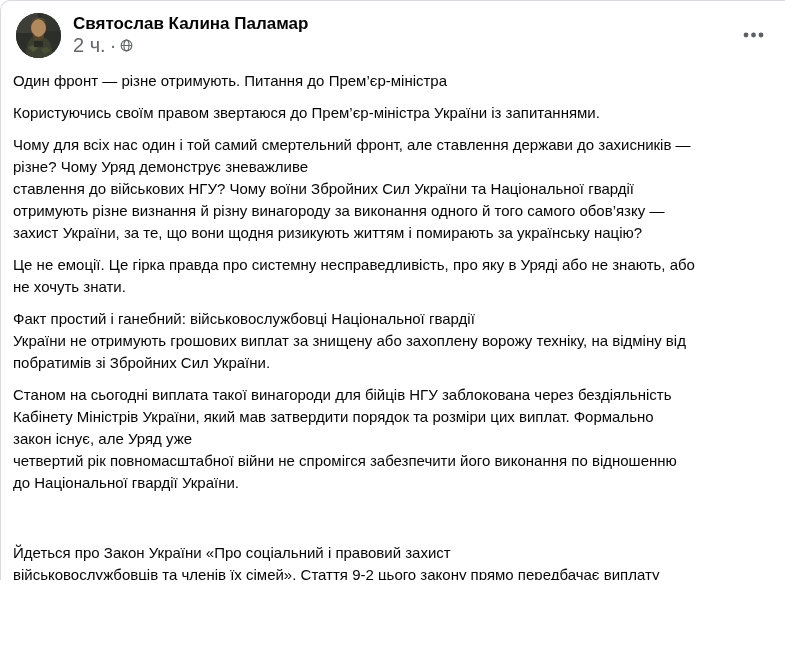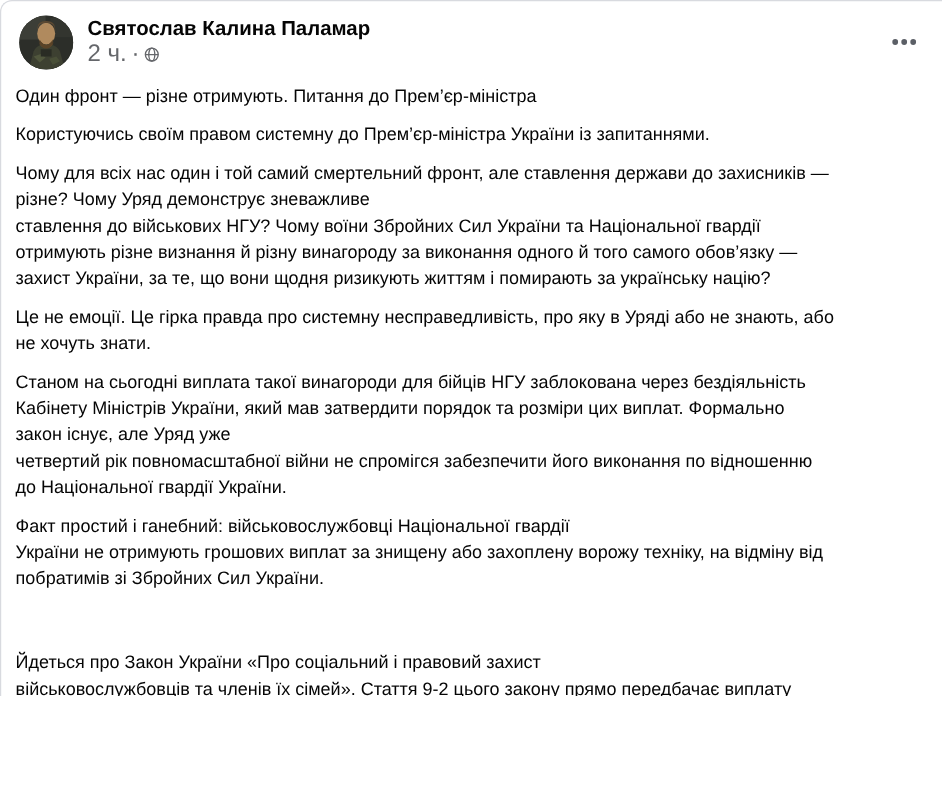--- a/index.html
+++ b/index.html
@@ -125,36 +125,36 @@
         <circle cx="3" cy="3" r="2.4" fill="#5b5f66"></circle>
         <circle cx="10.5" cy="3" r="2.4" fill="#5b5f66"></circle>
         <circle cx="18" cy="3" r="2.4" fill="#5b5f66"></circle>
       </svg>
     </button>
 
   </header>
 
   <div class="post-body" id="post-body">
       <div class="para">Один фронт — різне отримують. Питання до Прем’єр-міністра</div>
-      <div class="para">Користуючись своїм правом системну до Прем’єр-міністра України із запитаннями.</div>
+      <div class="para">Користуючись своїм правом звертаюся до Прем’єр-міністра України із запитаннями.</div>
       <div class="para">Чому для всіх нас один і той самий смертельний фронт, але ставлення держави до захисників —
 різне? Чому Уряд демонструє зневажливе
 ставлення до військових НГУ? Чому воїни Збройних Сил України та Національної гвардії
 отримують різне визнання й різну винагороду за виконання одного й того самого обов’язку —
 захист України, за те, що вони щодня ризикують життям і помирають за українську націю?</div>
       <div class="para">Це не емоції. Це гірка правда про системну несправедливість, про яку в Уряді або не знають, або
 не хочуть знати.</div>
+      <div class="para">Факт простий і ганебний: військовослужбовці Національної гвардії
+України не отримують грошових виплат за знищену або захоплену ворожу техніку, на відміну від
+побратимів зі Збройних Сил України.</div>
       <div class="para">Станом на сьогодні виплата такої винагороди для бійців НГУ заблокована через бездіяльність
 Кабінету Міністрів України, який мав затвердити порядок та розміри цих виплат. Формально
 закон існує, але Уряд уже
 четвертий рік повномасштабної війни не спромігся забезпечити його виконання по відношенню
 до Національної гвардії України.</div>
-      <div class="para">Факт простий і ганебний: військовослужбовці Національної гвардії
-України не отримують грошових виплат за знищену або захоплену ворожу техніку, на відміну від
-побратимів зі Збройних Сил України.</div>
       <div class="para">Йдеться про Закон України «Про соціальний і правовий захист
 військовослужбовців та членів їх сімей». Стаття 9-2 цього закону прямо передбачає виплату
 винагороди за знищене або захоплене озброєння і
 техніку противника. Закон чітко встановлює діапазон сум — від 4 до 300 прожиткових мінімумів.
 У 2025 році це становить від 12 112 грн до 908 400 грн. Але через відсутність рішення Кабінету
 Міністрів ця норма для
 військовослужбовців Національної гвардії залишається не державною</div>
     </div>
 
 </div>

